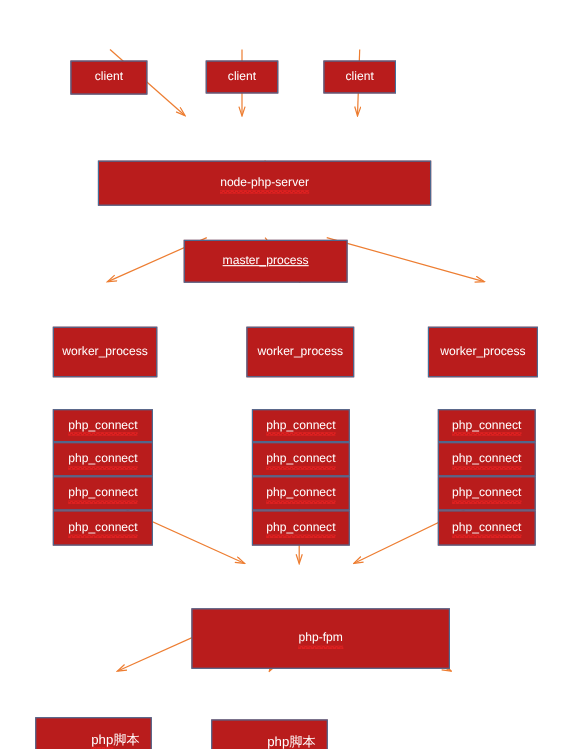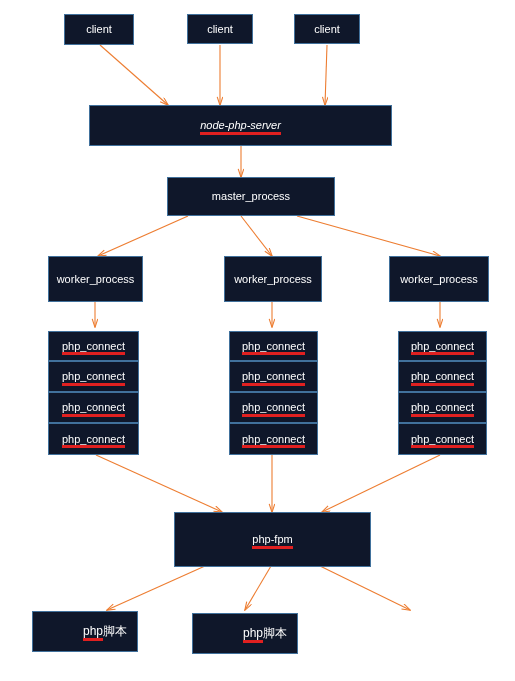--- a/index.html
+++ b/index.html
@@ -22,29 +22,30 @@
     position: absolute;
     left: 0;
     top: 0;
     width: 515px;
     height: 681px;
     pointer-events: none;
   }
   .node {
     position: absolute;
     box-sizing: border-box;
-    background: #0f172a;
+    background: #b91c1c;
     border: 1px solid #41719C;
     color: #ffffff;
     display: flex;
     align-items: center;
     justify-content: center;
     text-align: center;
     z-index: 2;
     line-height: 1.1;
+    margin-top: 41px;
   }
   .node .lbl {
     display: inline-block;
     white-space: nowrap;
   }
   
   .sp {
     display: inline-block;
     position: relative;
   }
@@ -114,25 +115,25 @@
   <div class="node t11" style="left:64px; top:14px; width:70px; height:31px;">
     <span class="lbl">client</span>
   </div>
   <div class="node t11" style="left:187px; top:14px; width:66px; height:30px;">
     <span class="lbl">client</span>
   </div>
   <div class="node t11" style="left:294px; top:14px; width:66px; height:30px;">
     <span class="lbl">client</span>
   </div>
 
-  <div class="node t11" style="left:89px; top:105px; width:303px; height:41px;font-style:italic;">
+  <div class="node t11" style="left:89px; top:105px; width:303px; height:41px;">
     <span class="lbl sp">node-php-server</span>
   </div>
 
-  <div class="node t11" style="left:167px; top:177px; width:168px; height:39px;">
+  <div class="node t11" style="left:167px; top:177px; width:149px; height:39px;text-decoration:underline;">
     <span class="lbl">master_process</span>
   </div>
 
   <div class="node t11" style="left:48px; top:256px; width:95px; height:46px;">
     <span class="lbl">worker_process</span>
   </div>
   <div class="node t11" style="left:224px; top:256px; width:98px; height:46px;">
     <span class="lbl">worker_process</span>
   </div>
   <div class="node t11" style="left:389px; top:256px; width:100px; height:46px;">
@@ -171,21 +172,21 @@
   <div class="node t11" style="left:398px; top:361px; width:89px; height:31px;">
     <span class="lbl sp">php_connect</span>
   </div>
   <div class="node t11" style="left:398px; top:392px; width:89px; height:31px;">
     <span class="lbl sp">php_connect</span>
   </div>
   <div class="node t11" style="left:398px; top:423px; width:89px; height:32px;">
     <span class="lbl sp">php_connect</span>
   </div>
 
-  <div class="node t11" style="left:174px; top:512px; width:197px; height:55px;align-items:center;">
+  <div class="node t11" style="left:174px; top:512px; width:235px; height:55px;align-items:center;">
     <span class="lbl sp">php-fpm</span>
   </div>
 
   <div class="node t12" style="left:32px; top:611px; width:106px; height:41px;">
     <span class="lbl"><span class="sp">php</span><span class="cjk">脚本</span></span>
   </div>
   <div class="node t12" style="left:192px; top:613px; width:106px; height:41px;">
     <span class="lbl"><span class="sp">php</span><span class="cjk">脚本</span></span>
   </div>
 

